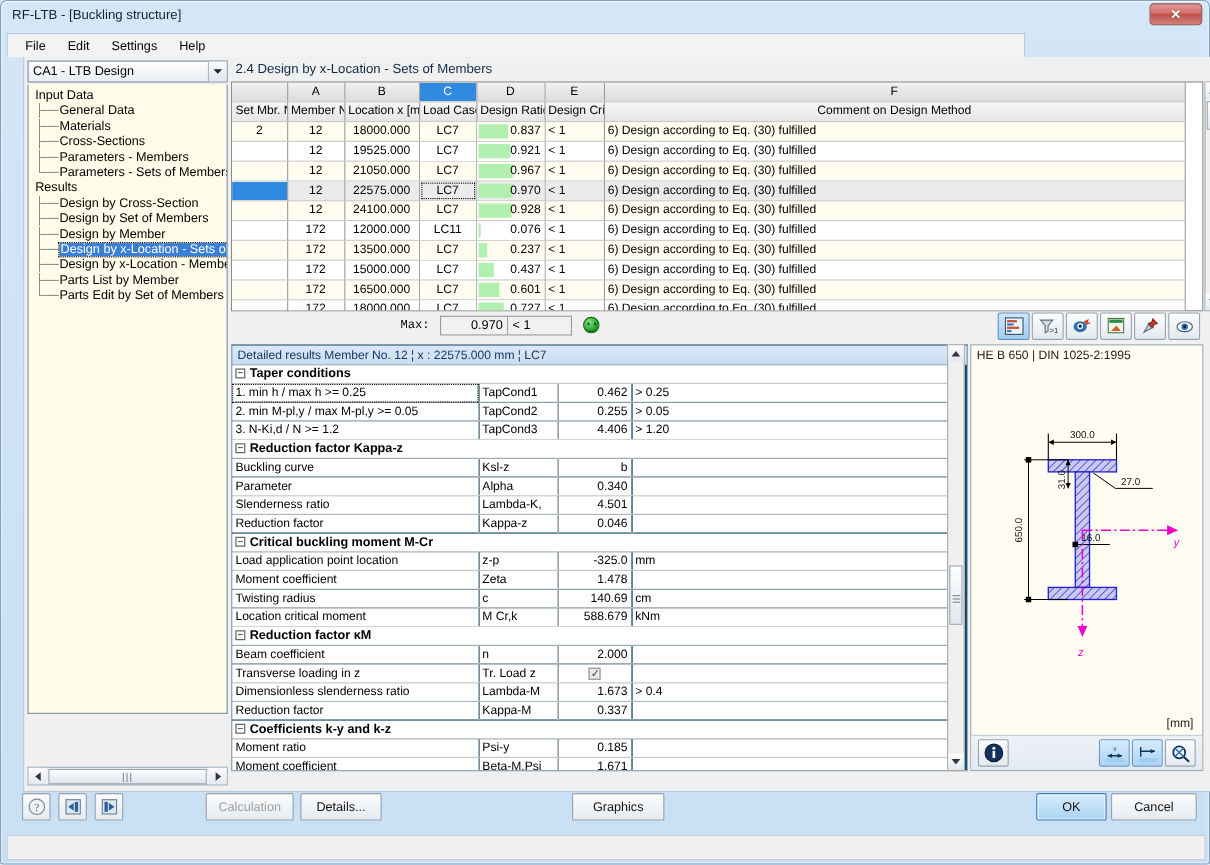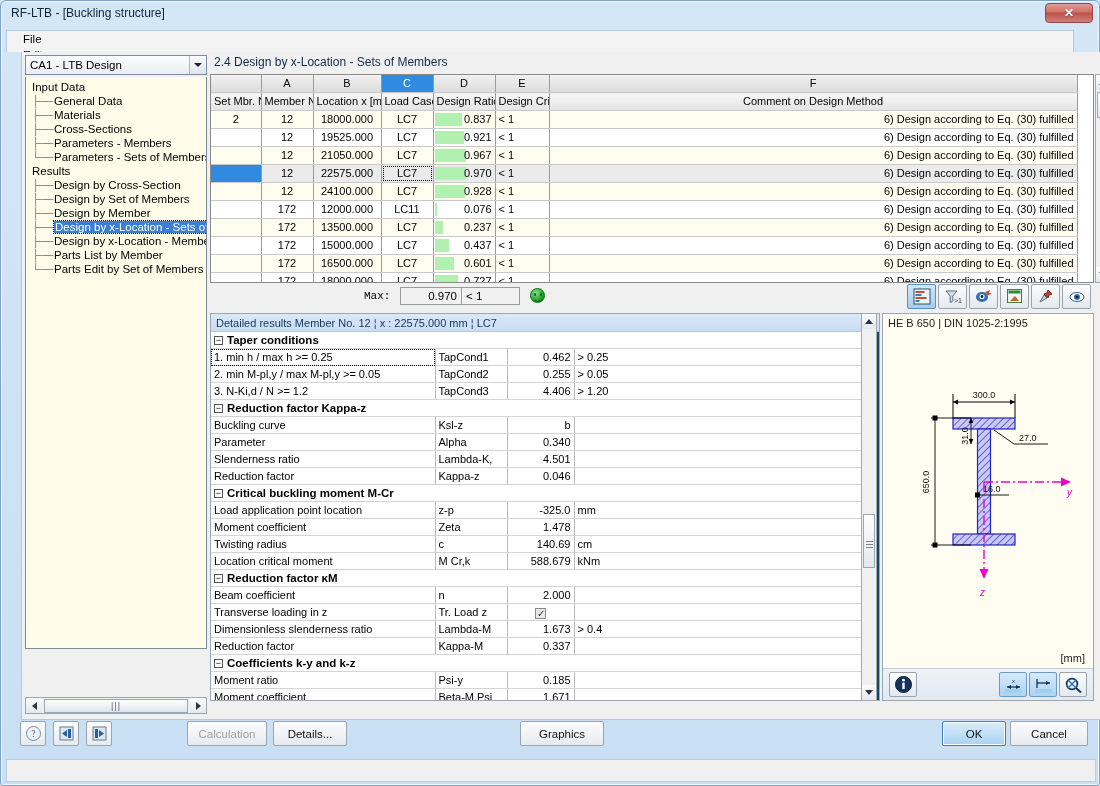--- a/index.html
+++ b/index.html
@@ -22,23 +22,23 @@
   }
   #close-btn {
     position:absolute; right:6px; top:2px; width:48px; height:20px;
     border:1px solid #96474a; border-radius:4px;
     background:linear-gradient(to bottom,#e39a95 0%, #d06f68 45%, #bf4f47 50%, #d08079 100%);
     color:#fff; font-size:12px; font-weight:bold; text-align:center; line-height:18px;
     text-shadow:0 1px 1px rgba(0,0,0,.4); cursor:pointer;
   }
   
   #menubar {
-    position:absolute; left:5px; top:29px; width:1068px; height:22px;
+    position:absolute; left:5px; top:29px; width:926px; height:22px;
     background:#f3f3f3; border:1px solid #b5c8dc; border-bottom:none;
-    display:flex; padding-left:6px;flex-direction:column;
+    display:flex; align-items:center; padding-left:6px;
   }
   .menu-item { padding:2px 10px; font-size:11.5px; color:#000; cursor:pointer; }
   
   #client {
     position:absolute; left:20px; top:51px; width:1090px; height:668px;
     background:#f0f0f0; border:1px solid #b5c8dc; border-top:none;
   }
   
   #left-panel { position:absolute; left:3px; top:3px; width:182px; height:660px; }
   #combo {
@@ -133,21 +133,21 @@
   td.lc { text-align:center; position:relative; }
   td.lc.focus:after {
     content:""; position:absolute; left:1px; top:1px; right:1px; bottom:1px;
     border:1px dotted #000;
   }
   td.ratio { position:relative; text-align:right; padding-right:4px; }
   .bar {
     position:absolute; left:1px; top:2px; bottom:2px; background:#b2f0b2;
   }
   td.crit { text-align:left; padding-left:4px; }
-  td.cmt { text-align:right; padding-left:6px; border-right:none; }
+  td.cmt { text-align:left; padding-left:6px; border-right:none; }
   
   #grid-vscroll {
     position:absolute; left:885px; top:19px; width:16px; height:209px;
     background:#f0f0f0; border:1px solid #a7a7a7;
   }
   .vsb-arrow {
     width:14px; height:15px; display:flex; align-items:center; justify-content:center;
     background:linear-gradient(to bottom,#fbfcfd,#e3e9ef);
   }
   #grid-vthumb {

